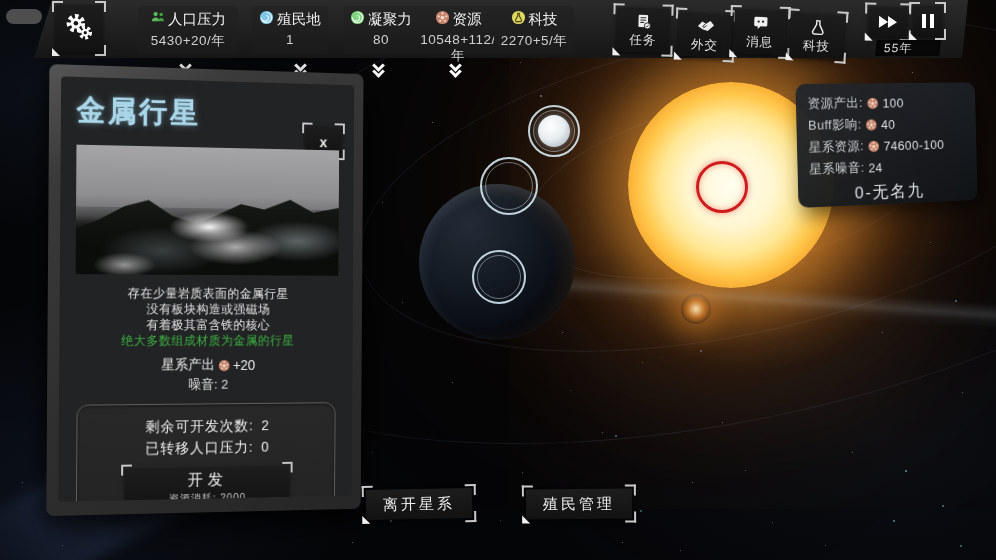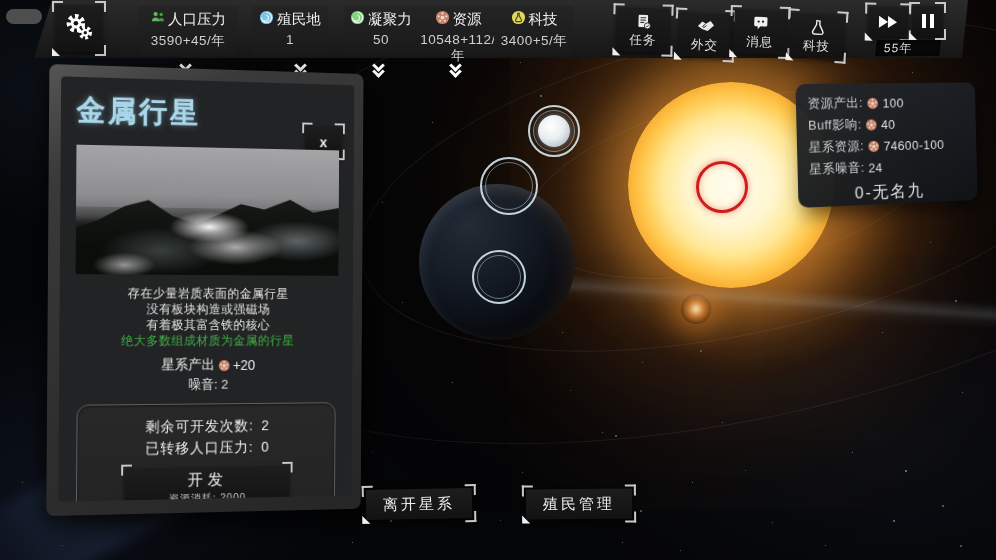--- a/index.html
+++ b/index.html
@@ -273,21 +273,21 @@
       <span class="icon-circle">
         <svg width="16" height="13" viewBox="0 0 20 14">
           <circle cx="7" cy="4" r="2.7" fill="#5cb85c"></circle>
             <path d="M2.3 13c0-3.2 2-4.8 4.7-4.8s4.7 1.6 4.7 4.8z" fill="#5cb85c"></path>
           <circle cx="14" cy="4.6" r="2.2" fill="#419f41"></circle>
             <path d="M10.5 13c0-2.7 1.6-4 3.5-4s3.5 1.3 3.5 4z" fill="#419f41"></path>
         </svg>
       </span>
       <span>人口压力</span>
     </div>
-    <div class="val">3590+45/年</div>
+    <div class="val">5430+20/年</div>
   </div>
 
   <div class="stat s1">
     <div class="lr">
       <span class="icon-circle">
         <svg width="15" height="15" viewBox="0 0 16 16">
           <circle cx="8" cy="8" r="7" fill="#7ec4e4"></circle>
           <path d="M8 2.6a5.4 5.4 0 1 1-5.4 5.4 3.8 3.8 0 0 0 3.8 3.8A3.8 3.8 0 0 0 10.2 8 2.2 2.2 0 0 0 8 5.8" fill="none" stroke="#eaf7ff" stroke-width="1.1"></path>
         </svg>
       </span>
@@ -299,21 +299,21 @@
   <div class="stat s2">
     <div class="lr">
       <span class="icon-circle">
         <svg width="15" height="15" viewBox="0 0 16 16">
           <circle cx="8" cy="8" r="7" fill="#82d482"></circle>
           <path d="M8 2.6a5.4 5.4 0 1 1-5.4 5.4 3.8 3.8 0 0 0 3.8 3.8A3.8 3.8 0 0 0 10.2 8 2.2 2.2 0 0 0 8 5.8" fill="none" stroke="#effbef" stroke-width="1.1"></path>
         </svg>
       </span>
       <span>凝聚力</span>
     </div>
-    <div class="val">50</div>
+    <div class="val">80</div>
   </div>
 
   <div class="stat s3">
     <div class="lr">
       <span class="icon-circle">
         <svg width="15" height="15" viewBox="0 0 16 16">
           <circle cx="8" cy="8" r="7" fill="#c4826a"></circle>
             <circle cx="8" cy="8" r="2" fill="#f0d8cd"></circle>
           <circle cx="8" cy="3.7" r="1.2" fill="#f0d8cd"></circle>
             <circle cx="12.1" cy="6.7" r="1.2" fill="#f0d8cd"></circle>
@@ -330,21 +330,21 @@
   <div class="stat s4">
     <div class="lr">
       <span class="icon-circle">
         <svg width="15" height="15" viewBox="0 0 16 16">
           <circle cx="8" cy="8" r="7" fill="#ded85e"></circle>
           <path d="M6.6 3.4h2.8M7.2 3.4v2.8l-2.3 4.4a1.2 1.2 0 0 0 1 1.8h4.2a1.2 1.2 0 0 0 1-1.8L8.8 6.2V3.4" fill="none" stroke="#4c4714" stroke-width="1.2"></path>
         </svg>
       </span>
       <span>科技</span>
     </div>
-    <div class="val">3400+5/年</div>
+    <div class="val">2270+5/年</div>
   </div>
 
   <div class="chev c0">
       <i></i>
       <i></i>
     </div>
   <div class="chev c1">
       <i></i>
       <i></i>
     </div>

